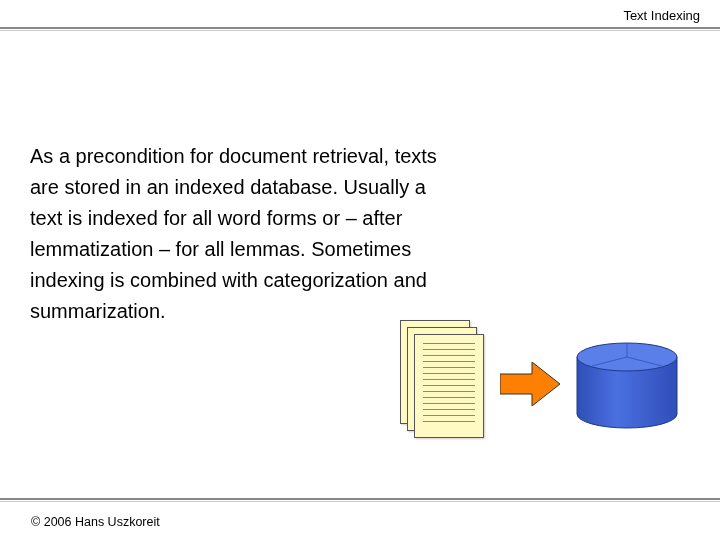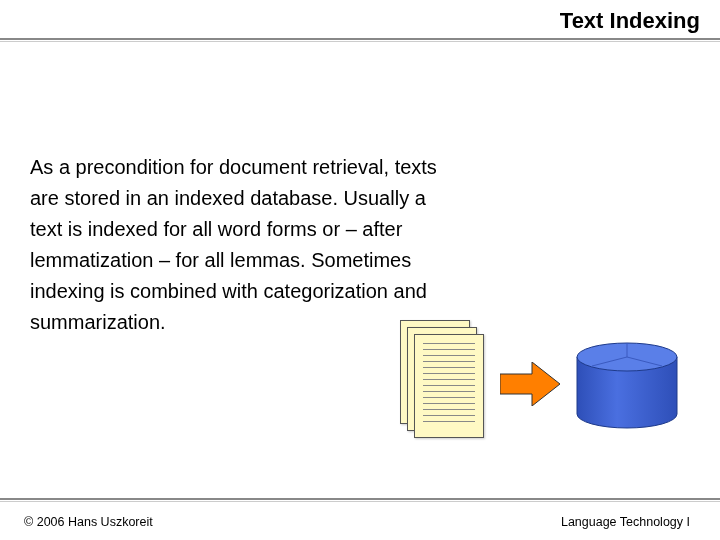--- a/index.html
+++ b/index.html
@@ -7,22 +7,22 @@
     width: 720px;
     height: 540px;
     font-family: Arial, Helvetica, sans-serif;
     background: #fff;
     position: relative;
     overflow: hidden;
   }
   .header {
     text-align: right;
     padding: 8px 20px 4px 20px;
-    font-weight: bold;
-    font-size: 22px;
+    font-weight: normal;
+    font-size: 13px;
     color: #000;
   }
   .header-rule {
     border: none;
     border-top: 2px solid #888;
     border-bottom: 1px solid #ccc;
     height: 4px;
     margin: 0;
   }
   .content {
@@ -83,26 +83,26 @@
     position: absolute;
     left: 0; right: 0;
     bottom: 38px;
     border: none;
     border-top: 2px solid #888;
     border-bottom: 1px solid #ccc;
     height: 4px;
   }
   .footer {
     position: absolute;
-    left: 0; right: 6px; bottom: 0;
+    left: 0; right: 0; bottom: 0;
     height: 36px;
     display: flex;
     justify-content: space-between;
     align-items: center;
-    padding: 0 24px;
+    padding: 0 31px;
     font-size: 12.5px;
     color: #000;
   }
 </style>
 </head>
 <body>
 
 <div class="header">Text Indexing</div>
 <hr class="header-rule">
 
@@ -150,14 +150,13 @@
     <ellipse cx="55" cy="15" rx="50" ry="14" fill="#5A7FE8" stroke="#1E3A8A" stroke-width="1"></ellipse>
     <line x1="55" y1="15" x2="55" y2="1" stroke="#3A5AC0" stroke-width="1"></line>
     <line x1="55" y1="15" x2="90" y2="24" stroke="#3A5AC0" stroke-width="1"></line>
     <line x1="55" y1="15" x2="20" y2="24" stroke="#3A5AC0" stroke-width="1"></line>
   </svg>
 </div>
 
 <hr class="footer-rule">
 <div class="footer">
   <span>© 2006 Hans Uszkoreit</span>
-  <span>Language Technology I</span>
 </div>
 
 </body></html>

